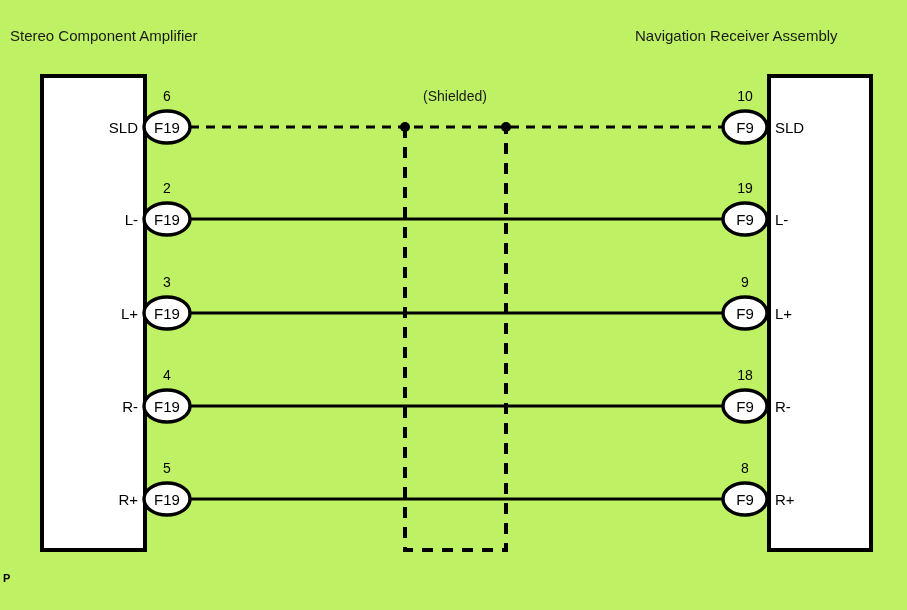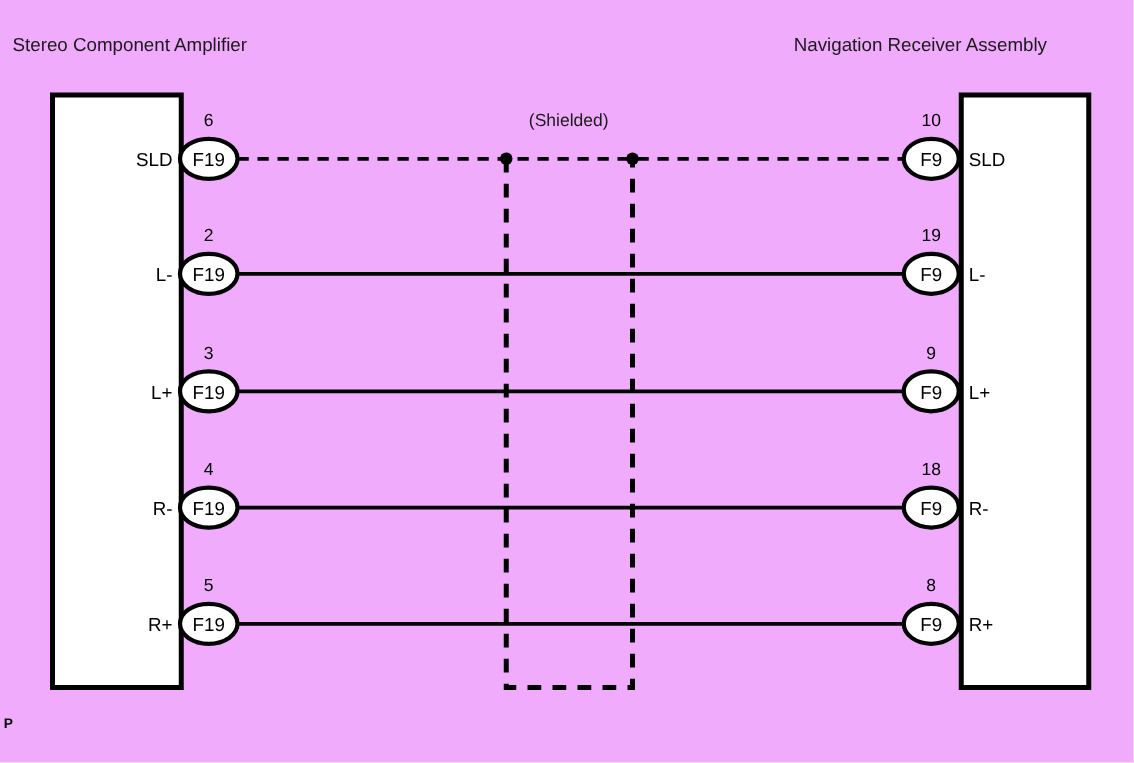--- a/index.html
+++ b/index.html
@@ -9,21 +9,21 @@
     background: #ffffff;
   }
   body {
     font-family: "Liberation Sans", sans-serif;
     color: #000000;
   }
   #diagram-root {
     position: relative;
     width: 907px;
     height: 610px;
-    background: #f0abfc;
+    background: #bef264;
     overflow: hidden;
   }
   #diagram-svg {
     position: absolute;
     top: 0;
     left: 0;
     width: 907px;
     height: 610px;
     display: block;
   }

